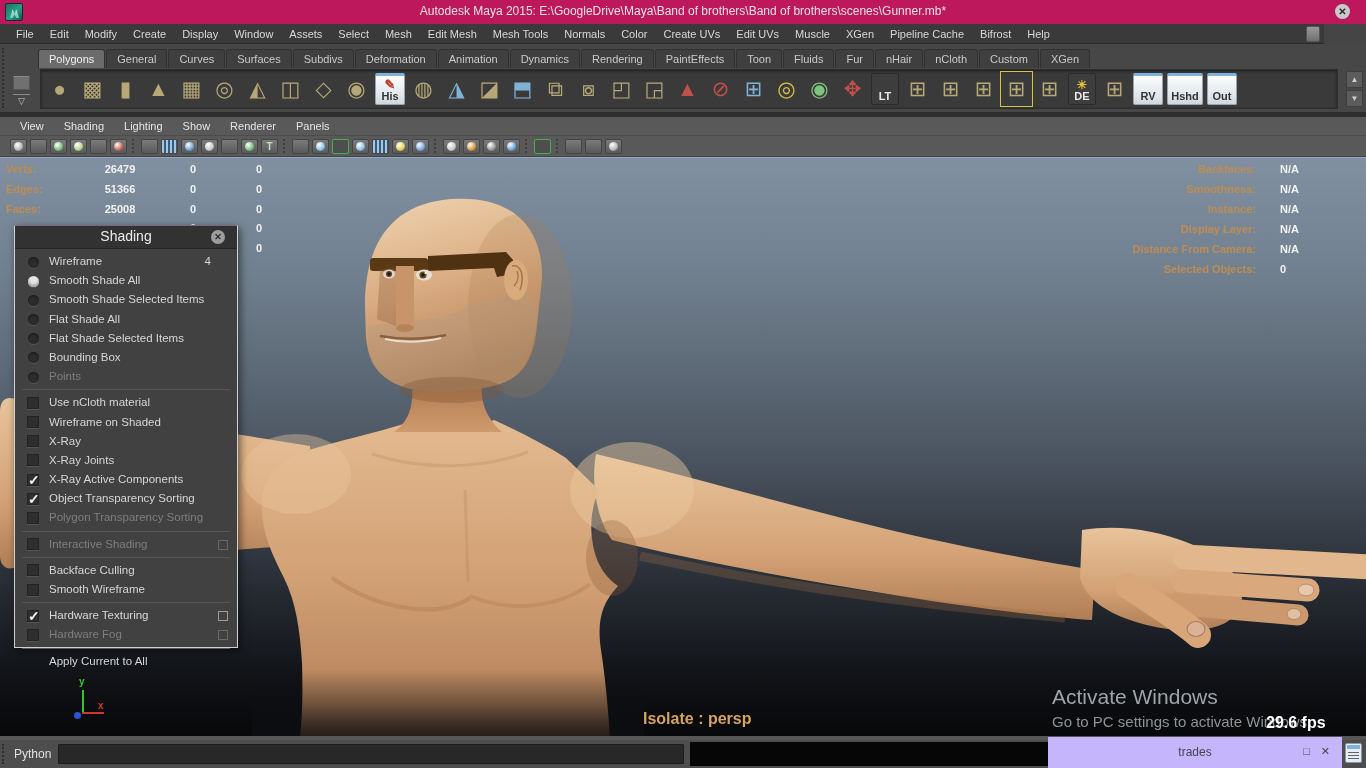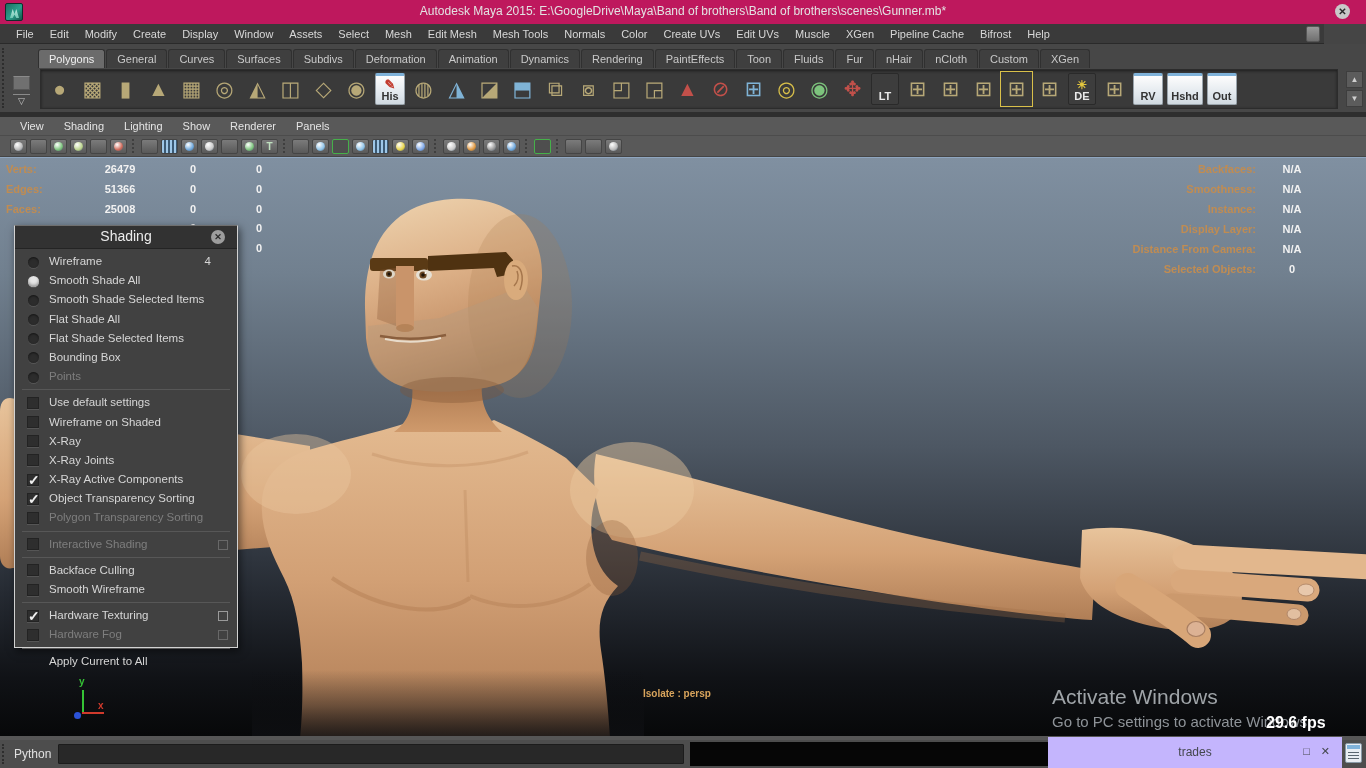--- a/index.html
+++ b/index.html
@@ -64,23 +64,23 @@
     background:linear-gradient(180deg,#8090a1 0%,#71808f 20%,#4d5763 50%,#262b33 75%,#101216 90%,#070809 100%);}
   .viewport svg{position:absolute;left:0;top:0;}
 
   .hud{position:absolute;font-size:11px;font-weight:bold;white-space:nowrap;}
   .hudrow{position:absolute;height:20px;line-height:14px;}
   .hl-lab{position:absolute;left:6px;width:46px;text-align:left;color:#c08c52;}
   .hl-val{position:absolute;left:88px;width:64px;text-align:center;color:#f2f2f2;}
   .hl-c2{position:absolute;left:186px;width:14px;text-align:center;color:#f2f2f2;}
   .hl-c3{position:absolute;left:252px;width:14px;text-align:center;color:#f2f2f2;}
   .hr-lab{position:absolute;right:110px;width:200px;text-align:right;color:#c08c52;}
-  .hr-val{position:absolute;right:54px;width:40px;text-align:center;color:#f2f2f2;}
-
-  .isolate{position:absolute;left:643px;top:530px;font-size:10px;font-weight:bold;color:#d8a45c;}
+  .hr-val{position:absolute;right:46px;width:40px;text-align:left;color:#f2f2f2;}
+
+  .isolate{position:absolute;left:643px;top:552px;font-size:16px;font-weight:bold;color:#d8a45c;}
   .act-title{position:absolute;left:1052px;top:527px;font-size:21px;color:#9fa4a8;}
   .act-sub{position:absolute;left:1052px;top:555px;font-size:15px;color:#8e9398;}
   .fps{position:absolute;left:1218px;top:556px;font-size:16px;font-weight:bold;color:#ffffff;padding-left:48px;}
 
   .axis{position:absolute;left:60px;top:520px;width:60px;height:50px;font-size:10px;font-weight:bold;}
   .axis .ay{position:absolute;left:22px;top:12px;width:2px;height:22px;background:#35c335;}
   .axis .ax{position:absolute;left:22px;top:34px;width:22px;height:2px;background:#d03a2c;}
   .axis .ly{position:absolute;left:19px;top:-2px;color:#35c335;}
   .axis .lx{position:absolute;left:38px;top:22px;color:#d03a2c;}
   .axis .az{position:absolute;left:14px;top:34px;width:7px;height:7px;border-radius:50%;background:#2b52d8;}
@@ -443,21 +443,21 @@
     </div>
     <div class="shp-body">
       <div class="row"><span class="radio"></span><span>Wireframe</span><span class="rval">4</span></div>
       <div class="row"><span class="radio on"></span><span>Smooth Shade All</span></div>
       <div class="row"><span class="radio"></span><span>Smooth Shade Selected Items</span></div>
       <div class="row"><span class="radio"></span><span>Flat Shade All</span></div>
       <div class="row"><span class="radio"></span><span>Flat Shade Selected Items</span></div>
       <div class="row"><span class="radio"></span><span>Bounding Box</span></div>
       <div class="row dis"><span class="radio"></span><span>Points</span></div>
       <div class="shp-sep"></div>
-      <div class="row"><span class="chk"></span><span>Use default settings</span></div>
+      <div class="row"><span class="chk"></span><span>Use nCloth material</span></div>
       <div class="row"><span class="chk"></span><span>Wireframe on Shaded</span></div>
       <div class="row"><span class="chk"></span><span>X-Ray</span></div>
       <div class="row"><span class="chk"></span><span>X-Ray Joints</span></div>
       <div class="row"><span class="chk on"></span><span>X-Ray Active Components</span></div>
       <div class="row"><span class="chk on"></span><span>Object Transparency Sorting</span></div>
       <div class="row dis"><span class="chk"></span><span>Polygon Transparency Sorting</span></div>
       <div class="shp-sep"></div>
       <div class="row dis"><span class="chk"></span><span>Interactive Shading</span><span class="optbox"></span></div>
       <div class="shp-sep"></div>
       <div class="row"><span class="chk"></span><span>Backface Culling</span></div>

